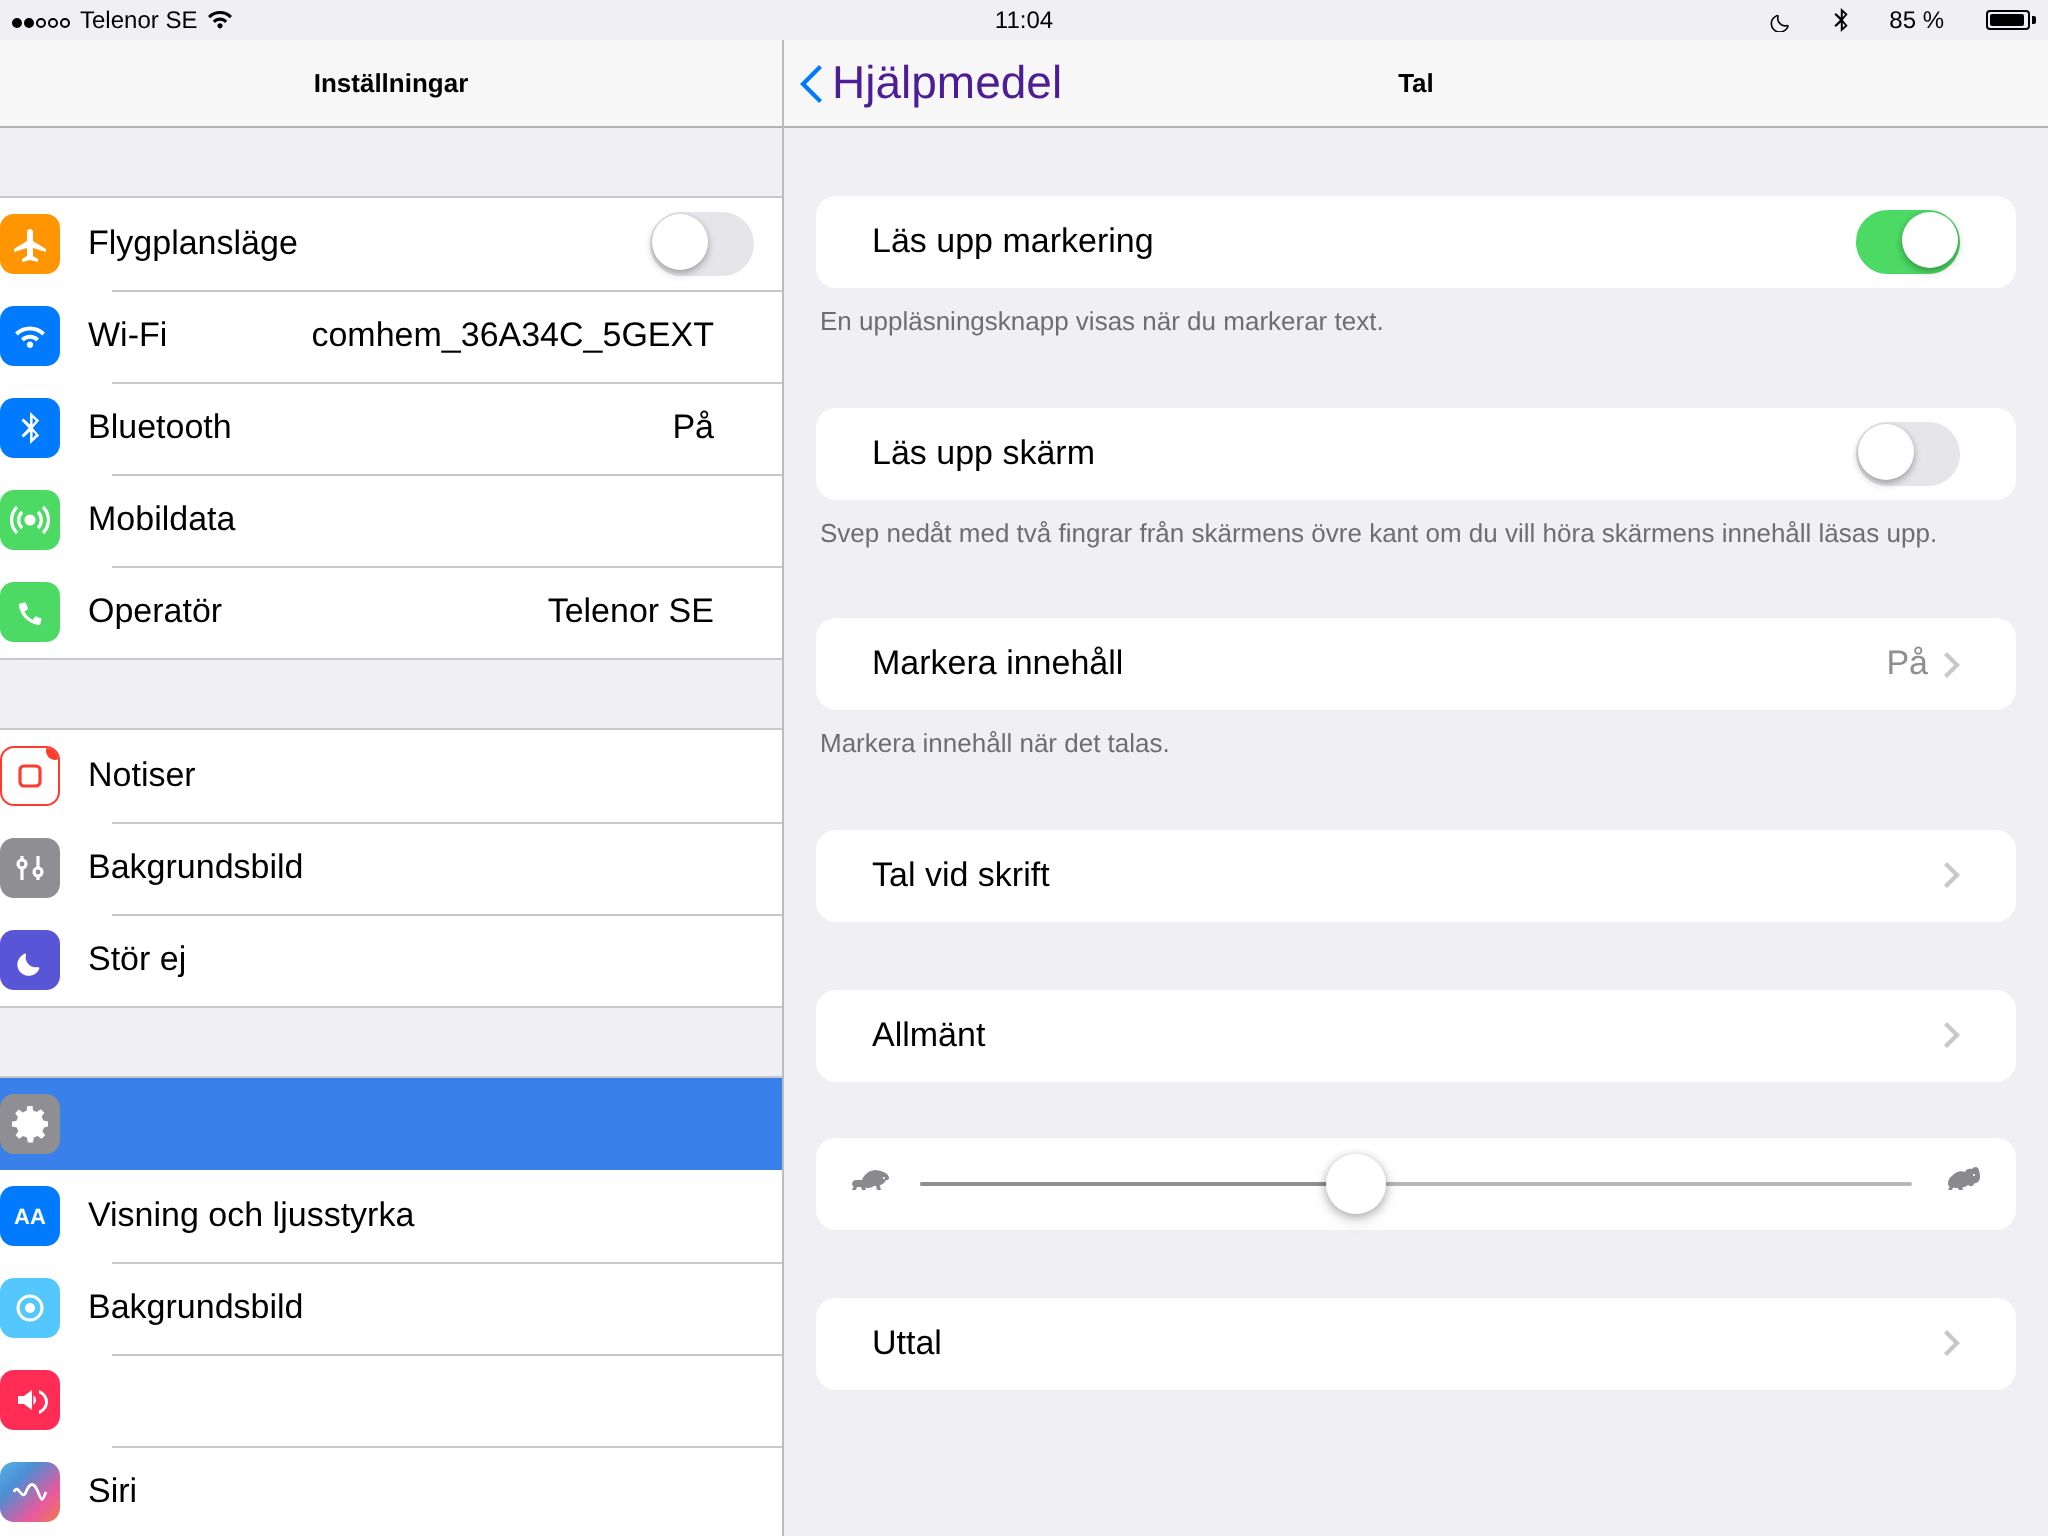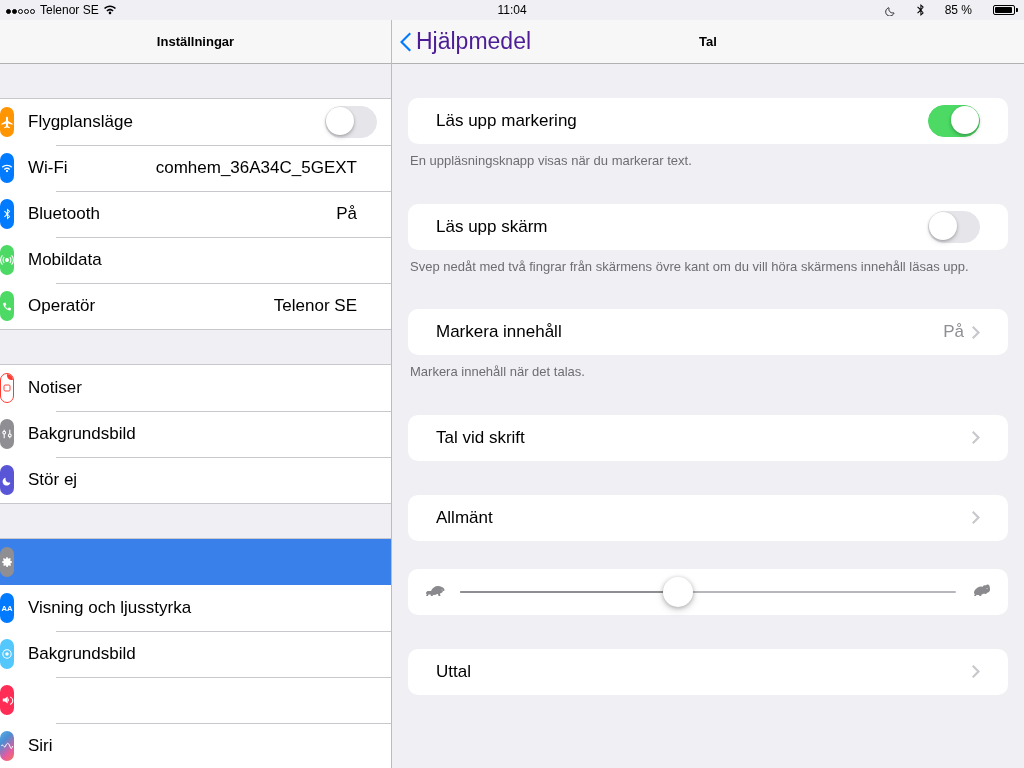--- a/index.html
+++ b/index.html
@@ -31,21 +31,21 @@
 
   
   .side-scroll { flex:1; overflow-y:auto; }
   .group { margin-top:34px; background:#fff; border-top:1px solid #c8c7cc; border-bottom:1px solid #c8c7cc; }
   .group:first-child { margin-top:34px; }
   .row { display:flex; align-items:center; height:46px; padding-right:14px; position:relative; }
   .row + .row::before { content:''; position:absolute; top:0; left:56px; right:0; height:1px; background:#c8c7cc; }
   .row.selected { background:#3a80eb; color:#fff; }
   .row.selected + .row::before { display:none; }
   .row.selected::before { display:none; }
-  .row .icon-box { width:14px; height:30px; border-radius:7px; margin-right:14px; display:flex; align-items:center; justify-content:center; flex-shrink:0; position:relative; overflow:hidden;text-align:right; }
+  .row .icon-box { width:30px; height:30px; border-radius:7px; margin-right:14px; display:flex; align-items:center; justify-content:center; flex-shrink:0; position:relative; overflow:hidden;text-align:right; }
   .row .label { font-size:17px; flex:1; }
   .row .value { font-size:17px; color:#000000; margin-right:20px; }
 
   
   .switch { width:52px; height:32px; border-radius:16px; background:#e5e5ea; border:1.5px solid #e5e5ea; position:relative; cursor:pointer; }
   .switch .knob { width:28px; height:28px; background:#fff; border-radius:50%; position:absolute; top:0; left:0; box-shadow:0 1px 3px rgba(0,0,0,0.25), 0 3px 5px rgba(0,0,0,0.1);}
   .switch.on { background:#4cd964; border-color:#4cd964; }
   .switch.on .knob { left:auto; right:0; }
 
   

